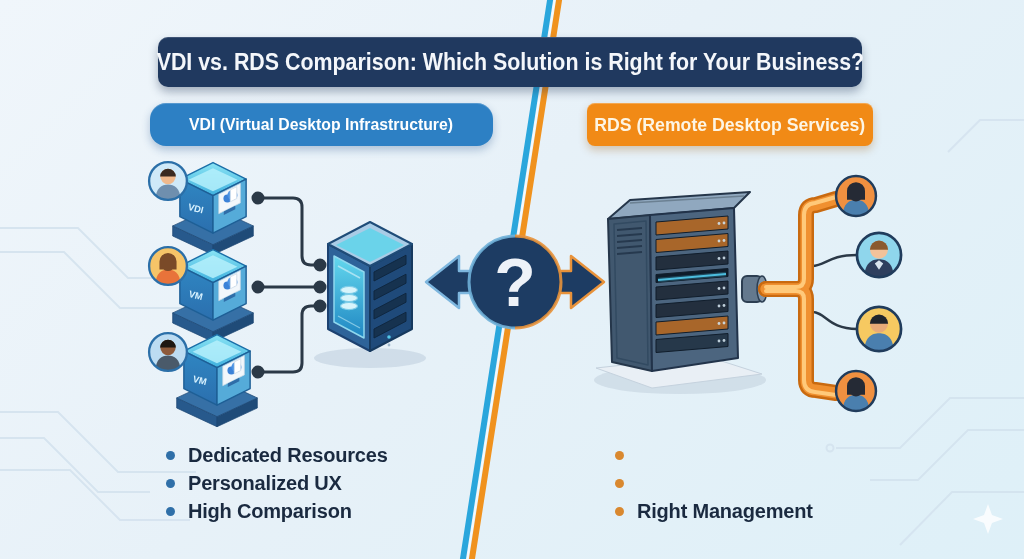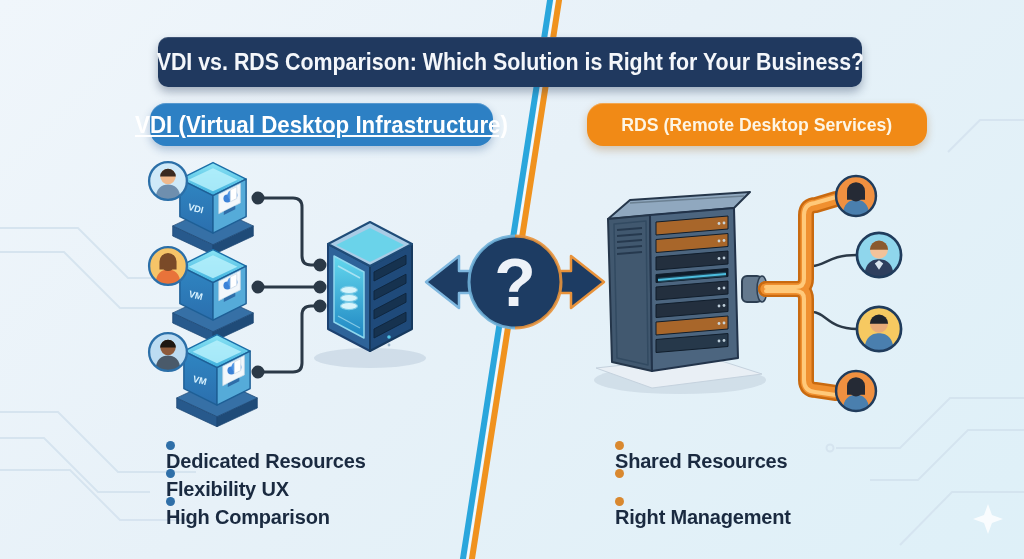--- a/index.html
+++ b/index.html
@@ -16,34 +16,33 @@
   .banner span{transform:scaleX(.93);}
   .title-banner{
     left:158px;top:25px;width:704px;height:50px;border-radius:10px;
     background:#20395f;font-size:23px;color:#f4f7fb;
     box-shadow:0 5px 10px rgba(25,45,80,.35), inset 0 1px 0 rgba(255,255,255,.14);
     z-index:5;
     margin-top:12px;
   }
   .vdi-banner{
     left:150px;top:103px;width:343px;height:43px;border-radius:16px;
-    background:#2d80c4;font-size:24px;
+    background:#2d80c4;font-size:17px;
     box-shadow:0 4px 8px rgba(30,80,140,.3), inset 0 1px 0 rgba(255,255,255,.2);
-    text-decoration:underline;
   }
   .rds-banner{
-    left:587px;top:103px;width:340px;height:43px;border-radius:16px;
+    left:587px;top:103px;width:286px;height:43px;border-radius:8px;
     background:#f18a16;font-size:19px;color:#fdf5e4;
     box-shadow:0 4px 8px rgba(160,90,10,.3), inset 0 1px 0 rgba(255,255,255,.25);
   }
   .bullets{
     position:absolute;list-style:none;margin:0;padding:0;
     font-size:20px;font-weight:700;letter-spacing:-.2px;color:#1a2a40;z-index:4;
   }
-  .bullets li{display:flex;height:28px;margin-bottom:0;flex-direction:column;}
+  .bullets li{display:flex;align-items:center;height:28px;margin-bottom:0;}
   .dot{width:9px;height:9px;border-radius:50%;margin-right:13px;flex:0 0 auto;}
   .dot-blue{background:#2f6fa8;}
   .dot-orange{background:#d9882f;}
   .left-bullets{left:166px;top:441px;}
   .right-bullets{left:615px;top:441px;}
 </style>
 </head>
 <body>
 
 <div class="canvas">
@@ -320,32 +319,31 @@
     <span>RDS (Remote Desktop Services)</span>
   </div>
 
   <ul class="bullets left-bullets">
     <li>
       <span class="dot dot-blue"></span>
       <span>Dedicated Resources</span>
     </li>
     <li>
       <span class="dot dot-blue"></span>
-      <span>Flexibility UX</span>
+      <span>Personalized UX</span>
     </li>
     <li>
       <span class="dot dot-blue"></span>
       <span>High Comparison</span>
     </li>
   </ul>
 
   <ul class="bullets right-bullets">
     <li>
       <span class="dot dot-orange"></span>
-      <span>Shared Resources</span>
     </li>
     <li>
       <span class="dot dot-orange"></span>
     </li>
     <li>
       <span class="dot dot-orange"></span>
       <span>Right Management</span>
     </li>
   </ul>
 

